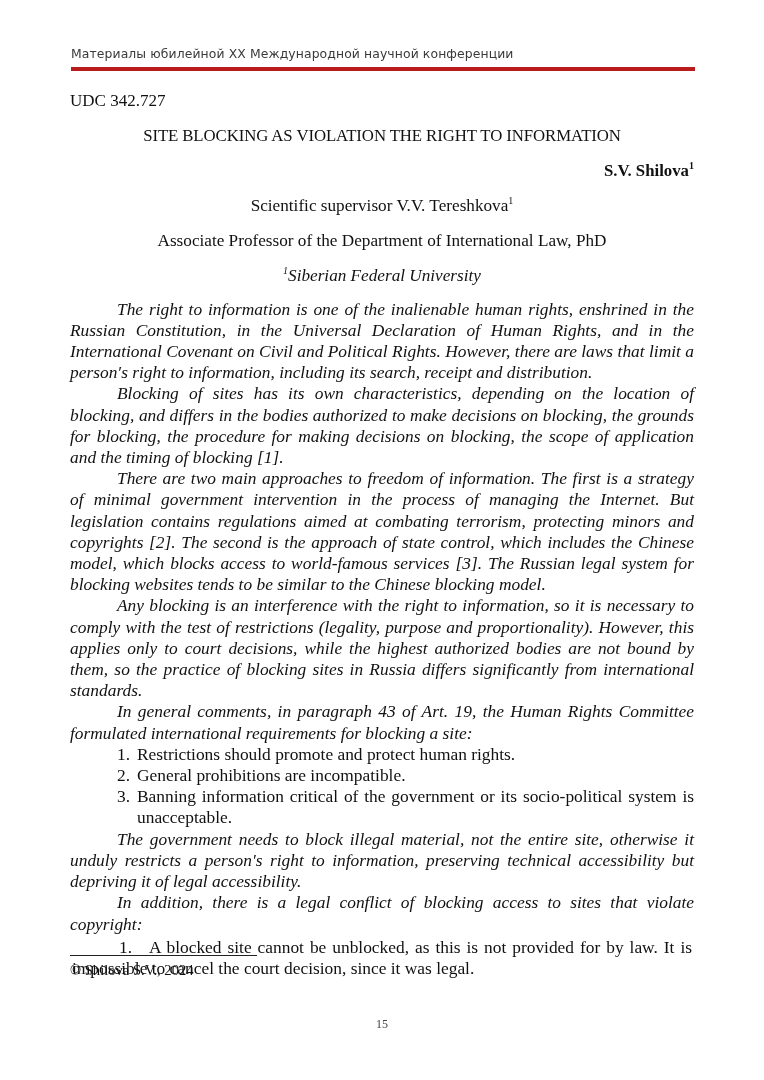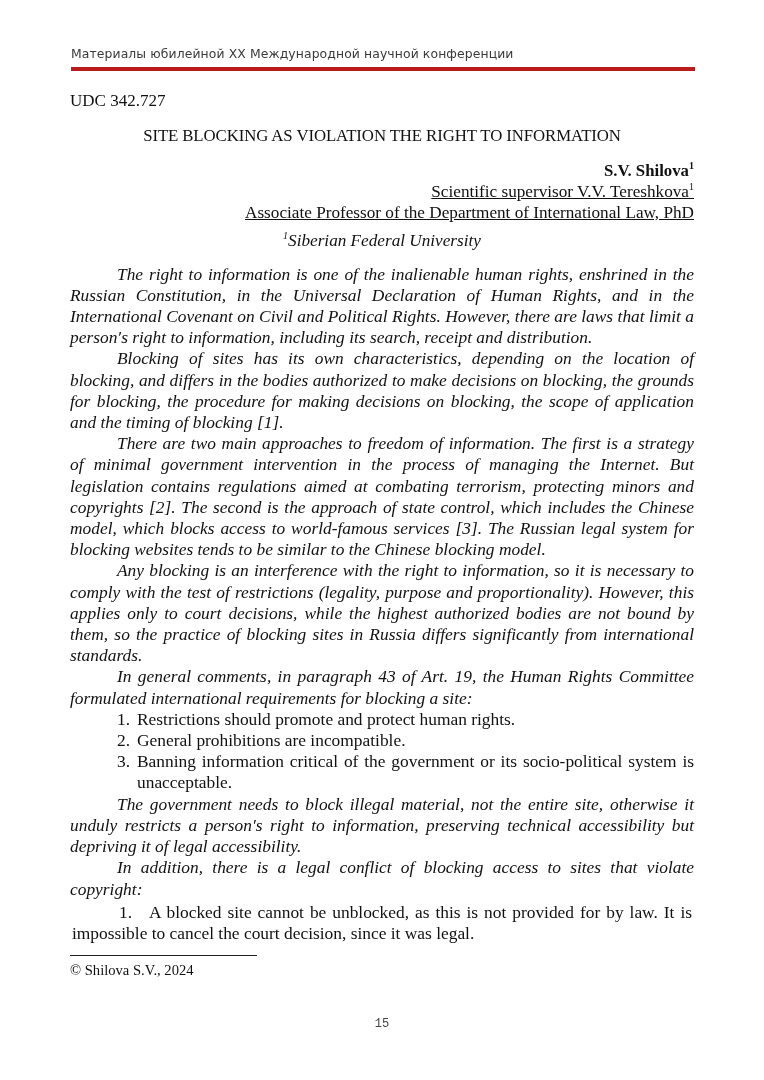--- a/index.html
+++ b/index.html
@@ -48,25 +48,24 @@
       letter-spacing: -0.1px;
     }
     .author {
       margin: 15px 0 0 0;
       text-align: right;
       font-weight: bold;
       font-size: 16.8px;
       line-height: 20px;
     }
     .supervisor, .position {
-      margin: 0;
-      text-align: right;
+      margin: 14px;
+      text-align: center;
       font-size: 17.2px;
       line-height: 21px;
-      text-decoration: underline;
     }
     .affiliation {
       margin: 7px 0 0 0;
       text-align: center;
       font-style: italic;
       font-size: 17.2px;
     }
     sup {
       font-size: 10px;
       line-height: 0;
@@ -115,21 +114,21 @@
       top: 962px;
       font-size: 14.6px;
       color: #111111;
     }
     .page-number {
       position: absolute;
       left: 0;
       width: 764px;
       top: 1017px;
       text-align: center;
-      font-family: Liberation Mono, monospace;
+      font-family: Liberation Serif, serif;
       font-size: 12px;
       color: #444444;
     }
   </style>
 </head>
 <body>
 
 <div class="running-header">Материалы юбилейной XX Международной научной конференции</div>
 
 <div class="content">

